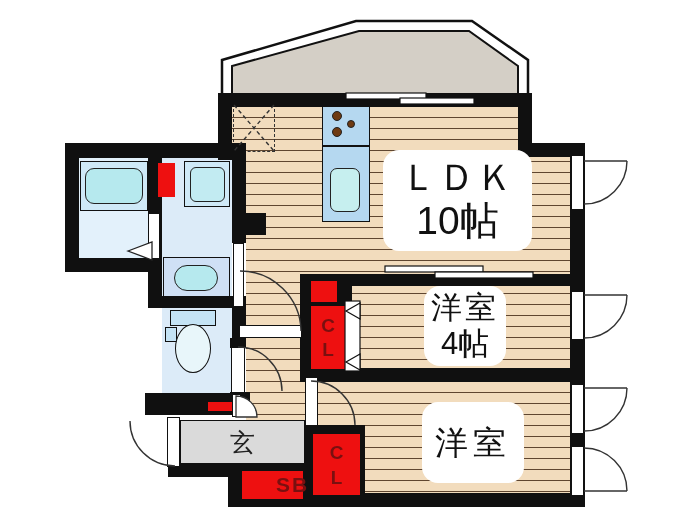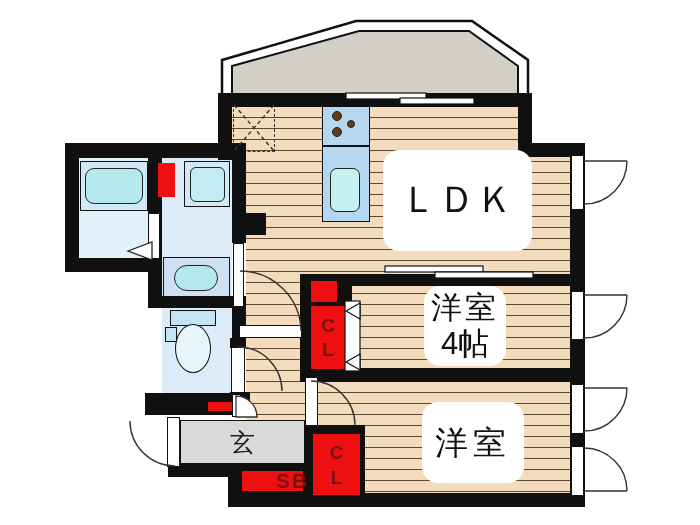--- a/index.html
+++ b/index.html
@@ -94,21 +94,21 @@
   <div class="abs wall" style="left:302px;top:427px;width:63px;height:76px;background:#101010;"></div>
   <div class="abs wall" style="left:228px;top:464px;width:82px;height:39px;background:#101010;"></div>
   <div class="abs wall" style="left:228px;top:493px;width:357px;height:14px;"></div>
 
   <div class="abs red" style="left:158px;top:163px;width:17px;height:34px;"></div>
   <div class="abs red" style="left:311px;top:281px;width:26px;height:21px;"></div>
   <div class="abs red storetext clstack" style="left:311px;top:306px;width:34px;height:63px;font-size:19px;word-break:break-all;display:flex;">
     <span style="width:14px;text-align:center;word-break:break-all;line-height:24px;">CL</span>
   </div>
   <div class="abs red" style="left:208px;top:402px;width:24px;height:9px;"></div>
-  <div class="abs red storetext" style="left:242px;top:471px;width:61px;height:20px;font-size:21px;letter-spacing:2px;padding-left:40px;">
+  <div class="abs red storetext" style="left:242px;top:471px;width:61px;height:28px;font-size:21px;letter-spacing:2px;padding-left:40px;">
     <span>SB</span>
   </div>
   <div class="abs red storetext" style="left:313px;top:434px;width:47px;height:61px;font-size:19px;">
     <span style="width:14px;text-align:center;word-break:break-all;line-height:25px;">CL</span>
   </div>
 
   <div class="abs gray-genkan" style="left:180px;top:420px;width:125px;height:44px;">
     <span style="font-size:25px;color:#222;">玄</span>
   </div>
 
@@ -120,20 +120,21 @@
   <div class="abs door-leaf" style="left:232px;top:394px;width:9px;height:23px;border-width:1px;"></div>
   <div class="abs door-leaf" style="left:305px;top:377px;width:13px;height:49px;"></div>
 
   <div class="abs win-frame" style="left:571px;top:155px;width:13px;height:55px;"></div>
   <div class="abs win-frame" style="left:571px;top:291px;width:13px;height:49px;"></div>
   <div class="abs win-frame" style="left:571px;top:384px;width:13px;height:50px;"></div>
   <div class="abs win-frame" style="left:571px;top:446px;width:13px;height:50px;"></div>
 
   <div class="abs labelbox" style="left:383px;top:150px;width:149px;height:101px;">
     <div class="roomname" style="font-size:37px;letter-spacing:1px;">ＬＤＫ</div>
+    <div class="roomname" style="font-size:39px;">10帖</div>
   </div>
   <div class="abs labelbox" style="left:424px;top:286px;width:82px;height:80px;">
     <div class="roomname" style="font-size:31px;letter-spacing:3px;">洋室</div>
     <div class="roomname" style="font-size:31px;">4帖</div>
   </div>
   <div class="abs labelbox" style="left:422px;top:402px;width:102px;height:81px;">
     <div class="roomname" style="font-size:33px;letter-spacing:5px;">洋室</div>
   </div>
 
   <svg width="700" height="525">

